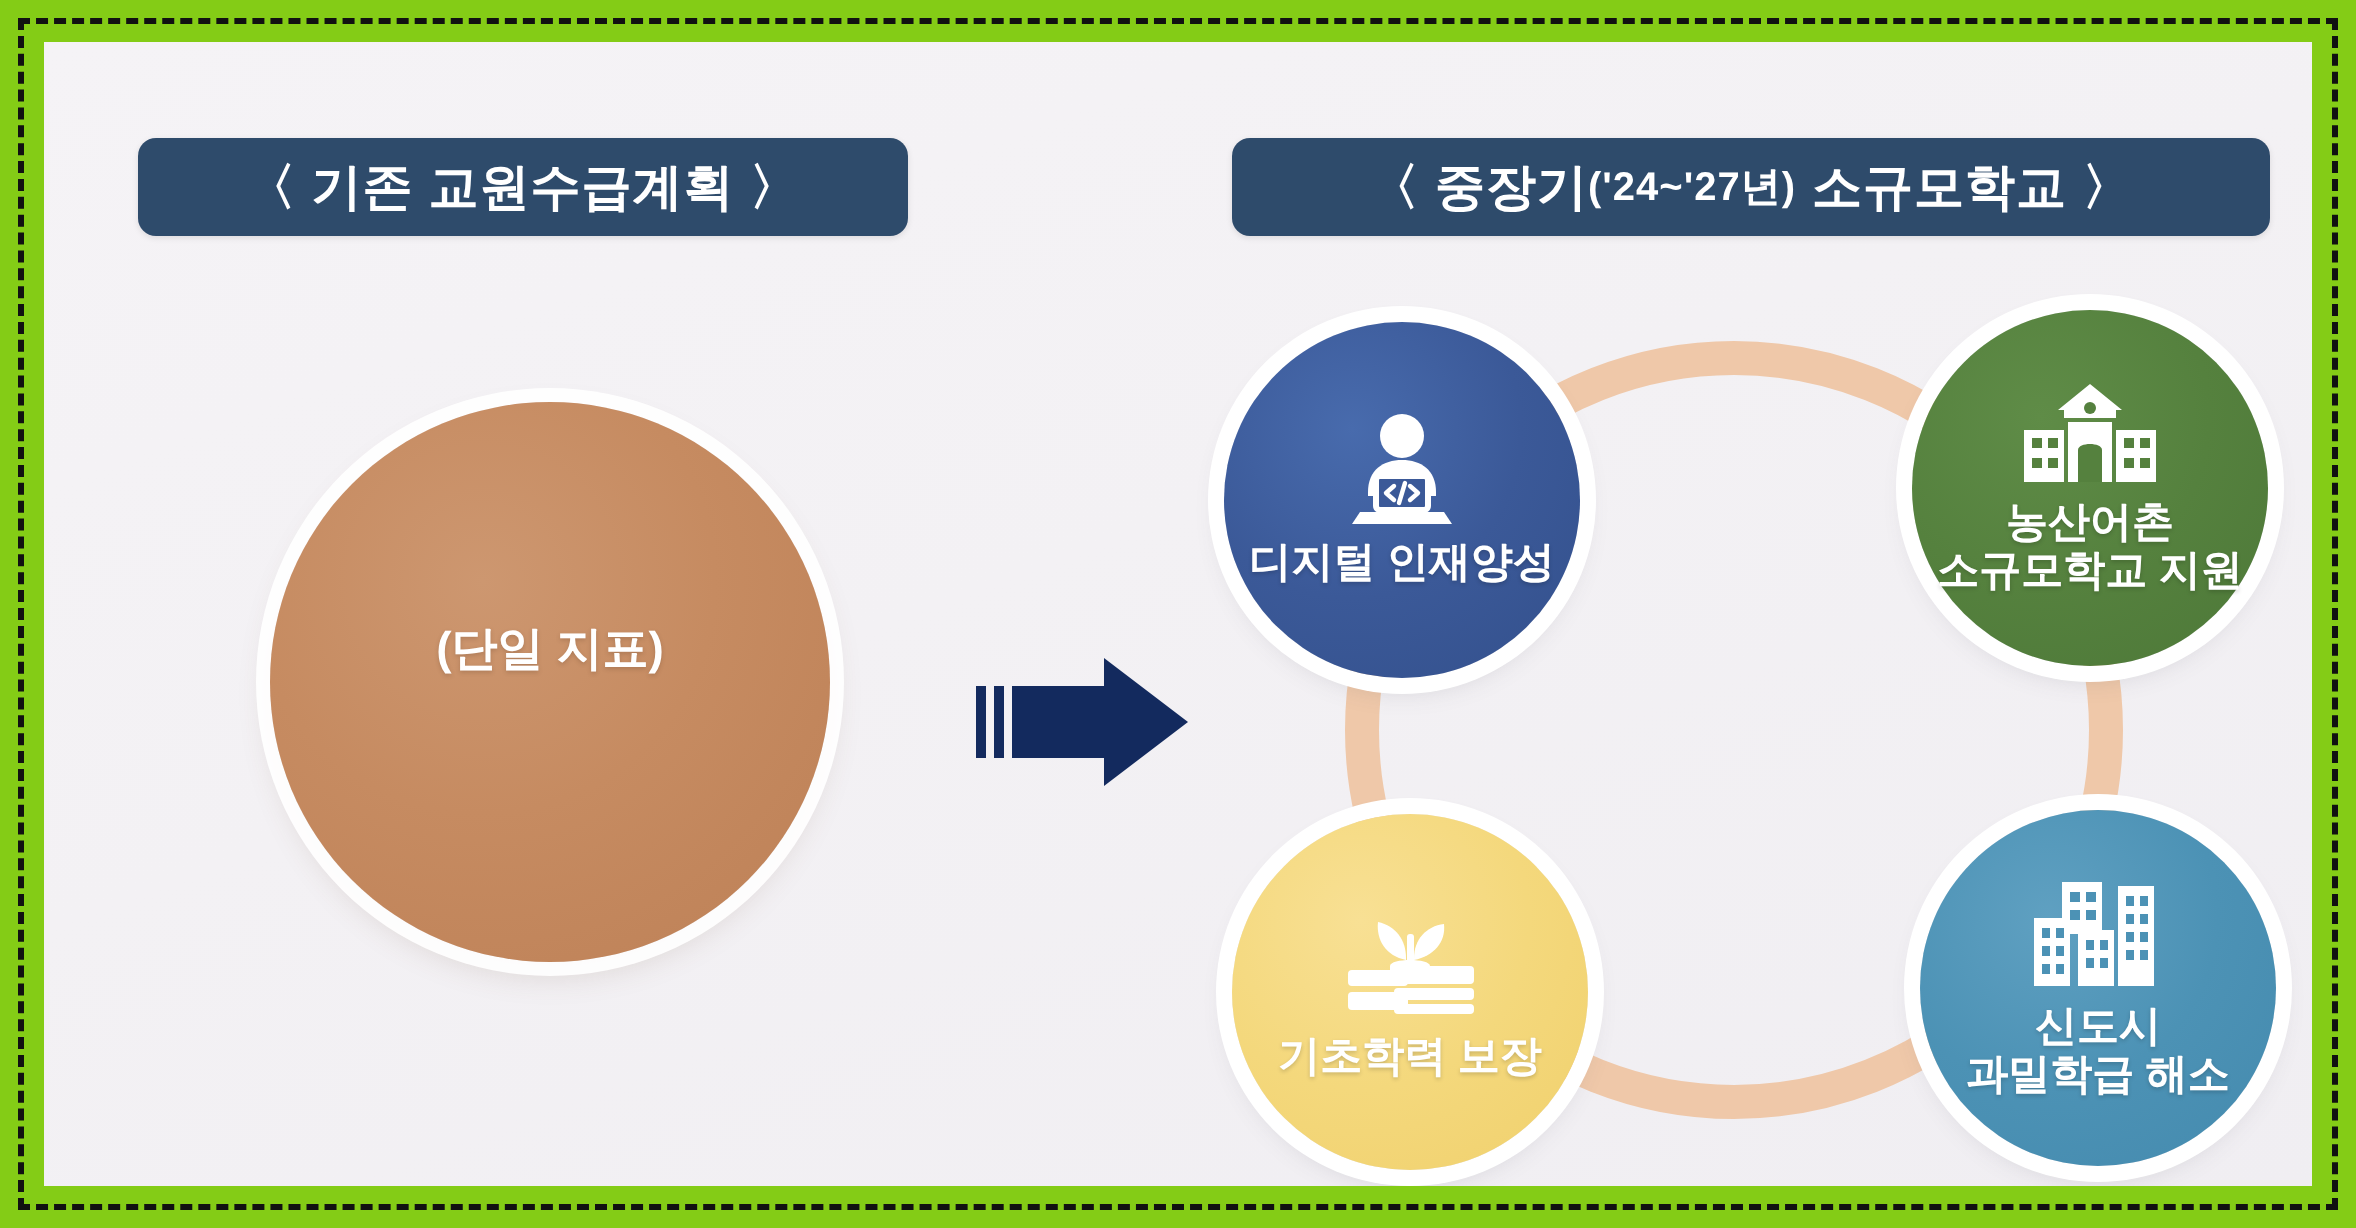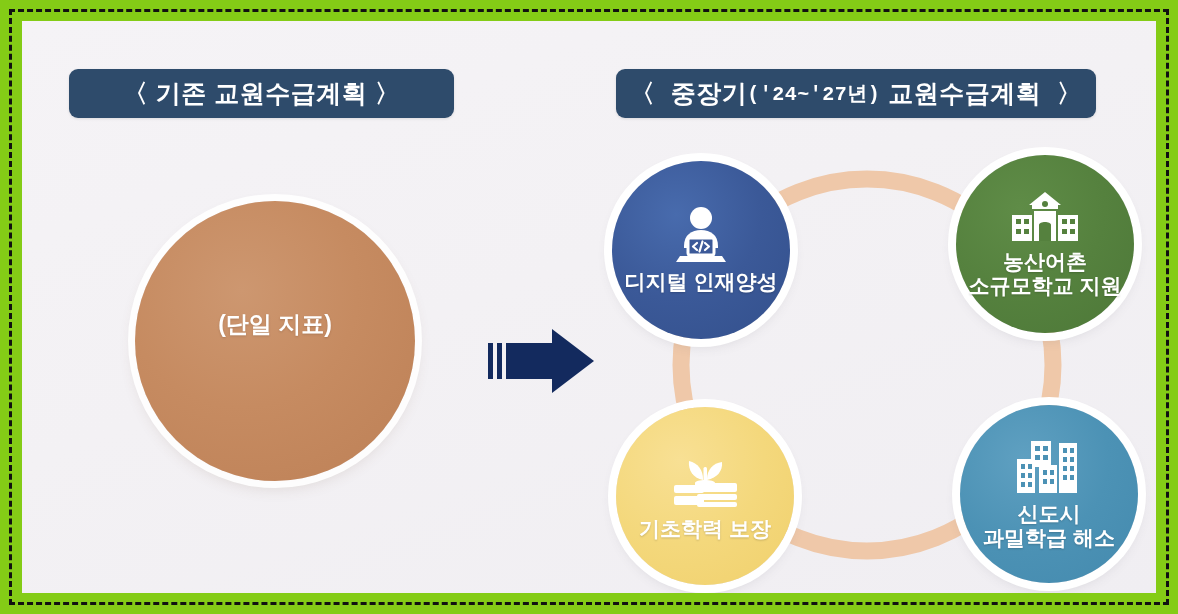--- a/index.html
+++ b/index.html
@@ -58,24 +58,23 @@
   .title-left {
     left: 47px;
     top: 48px;
     width: 385px;
     height: 49px;
     font-size: 25px;
   }
   .title-right {
     left: 594px;
     top: 48px;
-    width: 480px;
+    width: 519px;
     height: 49px;
     font-size: 25px;
-    font-family: Liberation Mono, monospace;
   }
   .tsmall { font-size: 20px; }
 
   
   .left-circle {
     position: absolute;
     left: 113px;
     top: 180px;
     width: 280px;
     height: 280px;
@@ -193,21 +192,21 @@
   <div class="panel">
 
     <div class="title-pill title-left">
       <span>〈 기존  교원수급계획 〉</span>
     </div>
 
     <div class="title-pill title-right">
       <span>〈 중장기</span>
       <span class="tsmall">('24~'27년)</span>
       <span style="width:8px"></span>
-      <span>교원수급계획 〉</span>
+      <span>소규모학교 〉</span>
     </div>
 
     <div class="left-circle">
       <div class="lc-sub">(단일 지표)</div>
     </div>
 
     <div class="arrow-wrap">
       <svg width="120" height="80" viewBox="0 0 120 80">
         <g fill="#132a5e">
           <rect x="6" y="22" width="5" height="36"></rect>

